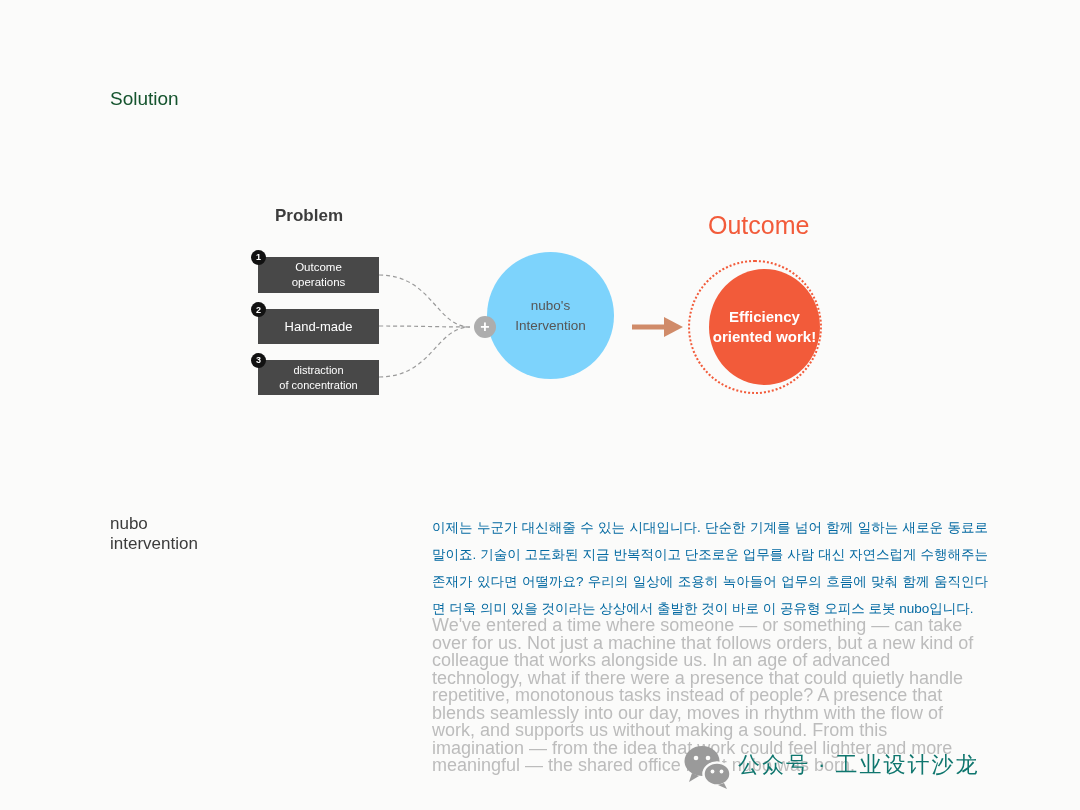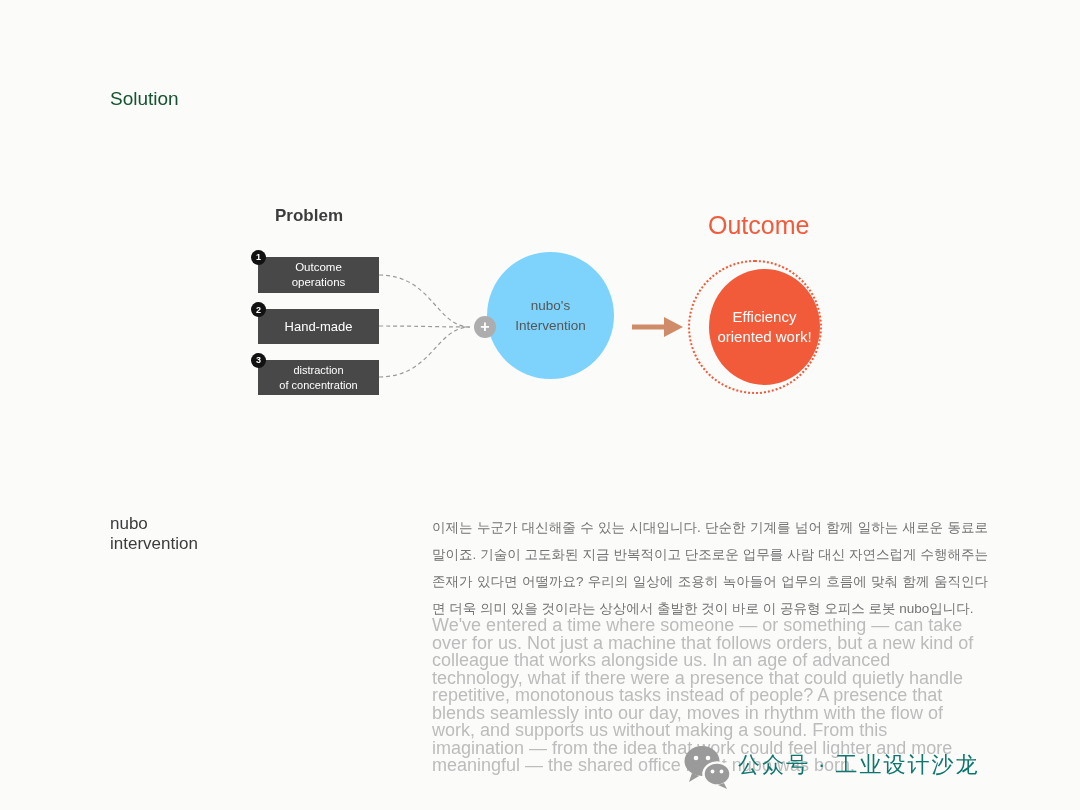--- a/index.html
+++ b/index.html
@@ -49,32 +49,32 @@
     display:flex; align-items:center; justify-content:center; text-align:center; white-space:pre-line;
   }
 
   
   .outcome-ring {
     position:absolute; left:688px; top:260px; width:134px; height:134px; border-radius:50%;
     border:2px dotted #f25b3a; display:flex; align-items:center; justify-content:center;
   }
   .outcome-inner {
     width:116px; height:116px; border-radius:50%; background:#f25b3a; color:#fff;
-    font-weight:normal; font-size:15px; line-height:1.35;
+    font-weight:bold; font-size:15px; line-height:1.35;
     display:flex; align-items:center; justify-content:center; text-align:center; white-space:pre-line;margin-left:19px;
   }
 
   
   .section-title {
     position:absolute; left:110px; top:514px; font-size:17px; font-weight:normal;
     color:#3c3c3c; line-height:1.2; white-space:pre-line;
   }
   .korean {
     position:absolute; left:432px; top:514px; width:556px;
-    font-size:13.5px; color:#737373; line-height:27px; text-align:justify;
+    font-size:13.5px; color:#0369a1; line-height:27px; text-align:justify;
   }
   .english {
     position:absolute; left:432px; top:617px; width:548px;
     font-size:18px; color:#bcbcbc; line-height:17.5px;
   }
 
   
   .wechat-icon { position:absolute; left:683px; top:744px; width:48px; height:46px; }
   .watermark-text {
     position:absolute; left:738px; top:750px; font-size:22px; color:#0f766e; letter-spacing:2px;

